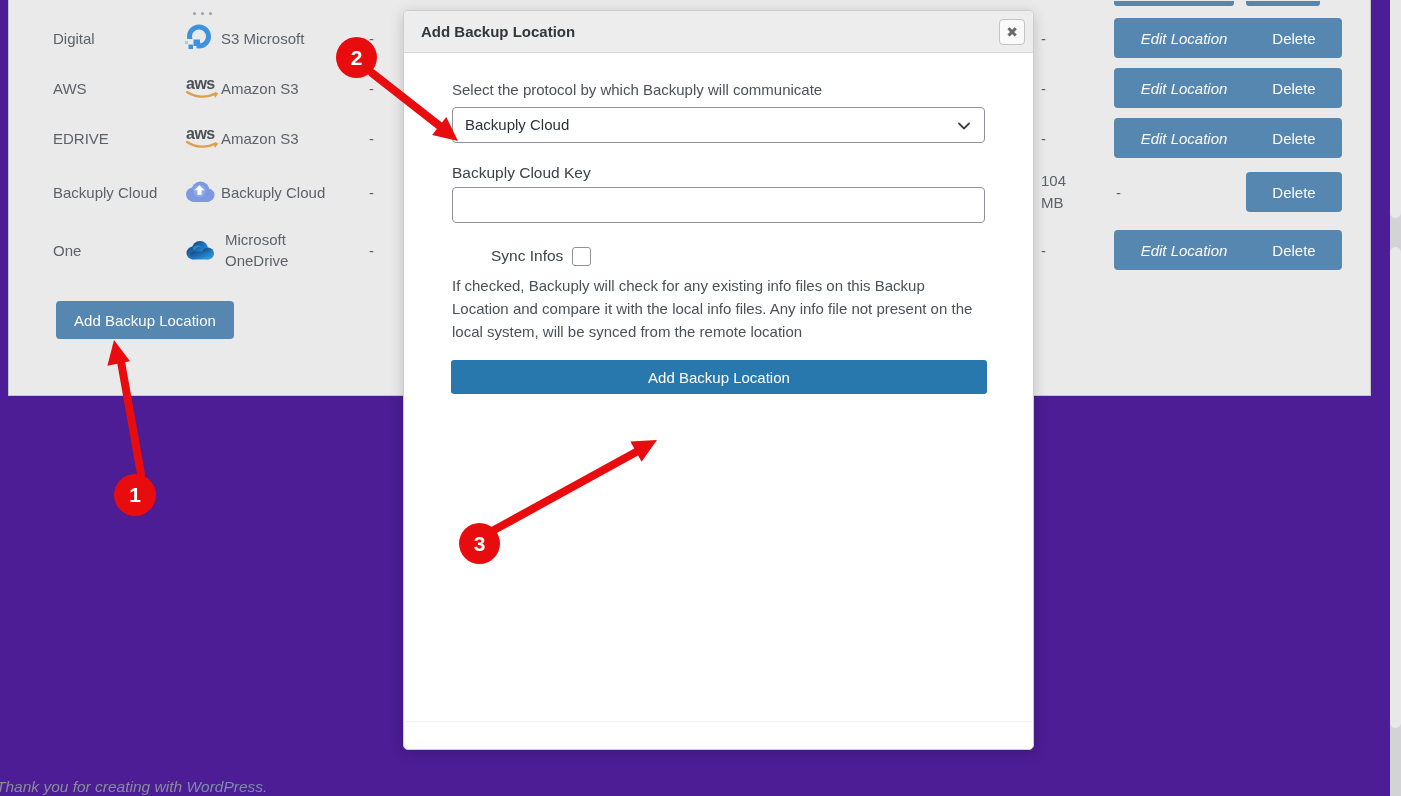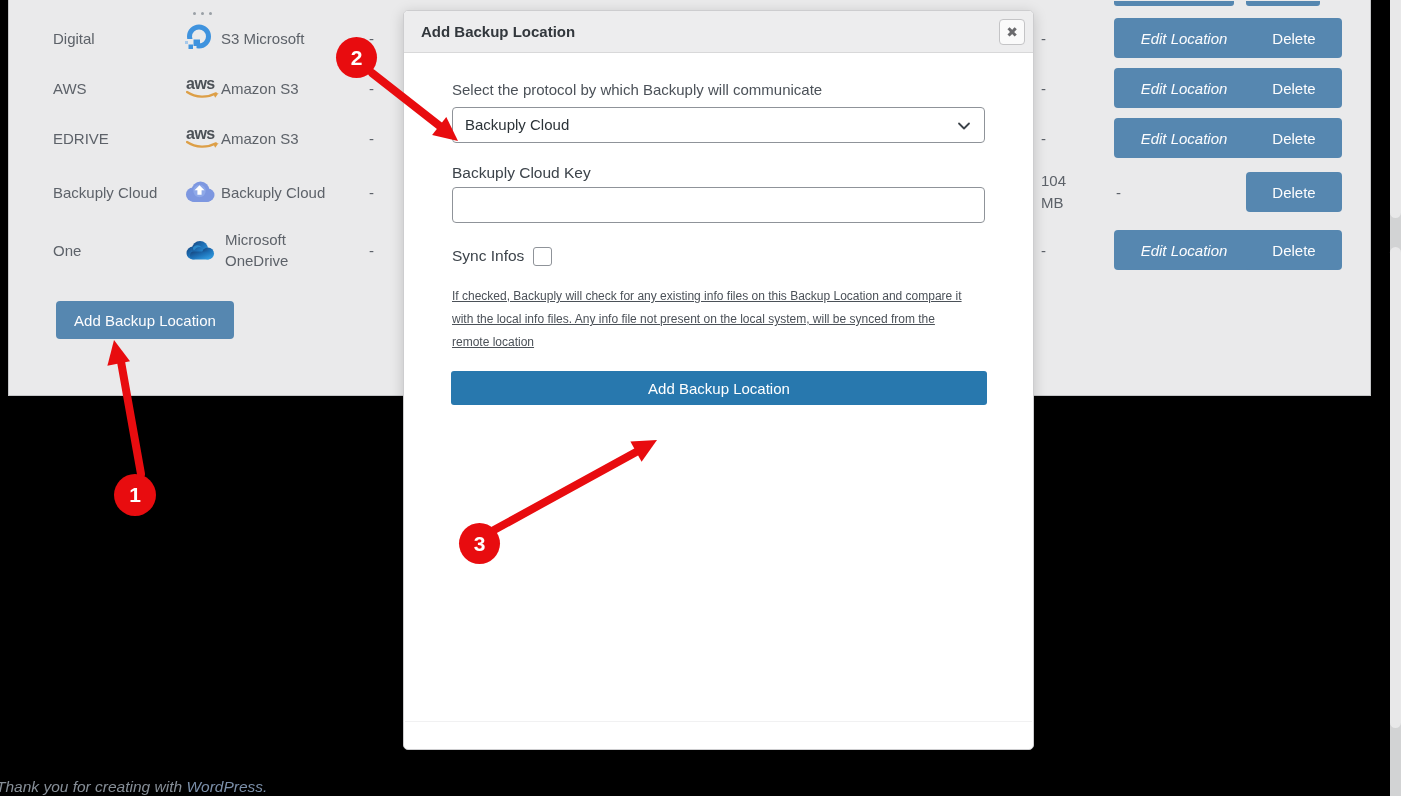--- a/index.html
+++ b/index.html
@@ -1,19 +1,19 @@
 <!DOCTYPE html>
 <html><head>
 <meta charset="utf-8">
 <style>
   * { margin:0; padding:0; box-sizing:border-box; }
   html,body { width:1401px; height:796px; }
   body { font-family:"Liberation Sans","DejaVu Sans",sans-serif; background:#dcdcdd; position:relative; overflow:hidden; }
 
-  .page { position:absolute; inset:0; width:1401px; height:796px; background:#000000; overflow:hidden; }
+  .page { position:absolute; inset:0; width:1401px; height:796px; background:#4c1d95; overflow:hidden; }
 
   
   .panel { position:absolute; left:8px; top:-14px; width:1363px; height:410px;
            background:#eaeaeb; border:1px solid #c5c6c8; z-index:1; }
   .trow  { position:absolute; left:0; width:1363px; height:40px; }
   .cell  { position:absolute; top:50%; transform:translateY(-50%);
            font-size:15px; color:#5d6269; line-height:21px; }
   .c-name  { left:44px;  width:112px; }
   .c-icon  { left:175px; top:50%; transform:translateY(-50%); position:absolute; display:flex; align-items:center; }
   .c-proto { left:212px; width:160px; }
@@ -52,24 +52,24 @@
   .modal-body { padding:27px 48px 0 48px; }
   .f-label { font-size:15.5px; color:#3c434a; line-height:20px; }
   .f-help  { font-size:15px; color:#4b5158; line-height:19px; }
   .f-select { margin-top:8px; position:relative; height:36px; border:1px solid #8f9399; border-radius:4px;
               background:#fff; font-size:15px; color:#2c3338; line-height:34px; padding:0 34px 0 12px; cursor:pointer; }
   .f-select svg { position:absolute; right:12px; top:10px; }
   .f-input { margin-top:4px; display:block; width:100%; height:36px; border:1px solid #8f9399; border-radius:4px;
              background:#fff; font-size:15px; color:#2c3338; padding:0 12px; font-family:inherit; }
   .grp-key  { margin-top:20px; }
   .grp-sync { margin-top:23px; }
-  .sync-line { display:flex; align-items:flex-end; }
+  .sync-line { display:flex; align-items:flex-end;margin-left:39px; }
   .sync-cb { appearance:none; -webkit-appearance:none; width:19px; height:19px; margin-left:9px;
              border:1px solid #8f9399; border-radius:3px; background:#fff; cursor:pointer; }
-  .sync-help { margin-top:19px; font-size:12px; color:#4b5158; line-height:23px; width:522px;text-decoration:underline; }
+  .sync-help { margin-top:8px; font-size:15px; color:#4b5158; line-height:23px; width:522px; }
   .submit-btn { margin-top:17px; margin-left:-1px; width:536px; height:34px; background:#2878ae; border:none;
                 border-radius:3px; color:#ffffff; font-size:15px; font-family:inherit; cursor:pointer; }
   .modal-footline { position:absolute; left:1px; right:1px; bottom:27px; border-top:1px solid #f1f1f2; }
 
   
   .ann-svg { position:absolute; inset:0; width:1401px; height:796px; z-index:40; pointer-events:none; }
   .ann-circle { position:absolute; width:42px; height:42px; border-radius:50%; background:#e80c0f;
                 color:#ffffff; font-size:21px; font-weight:bold; text-align:center; line-height:42px; z-index:45; }
 
   

